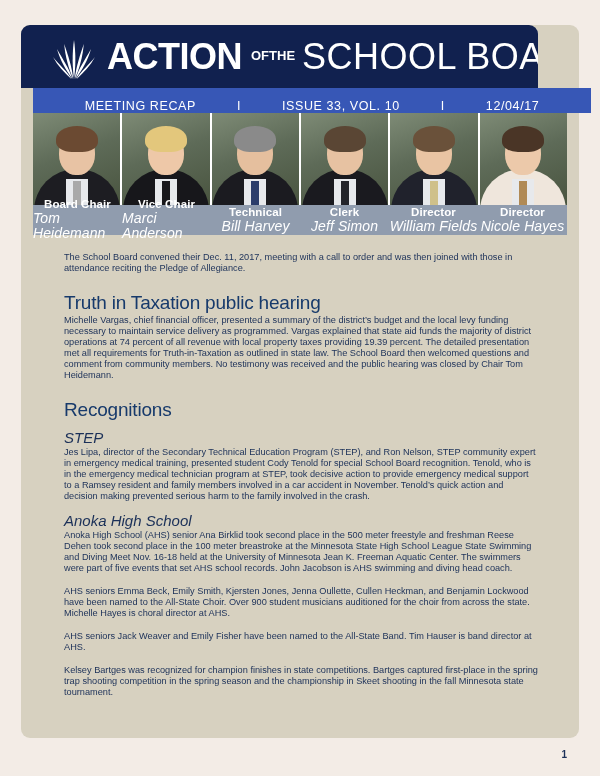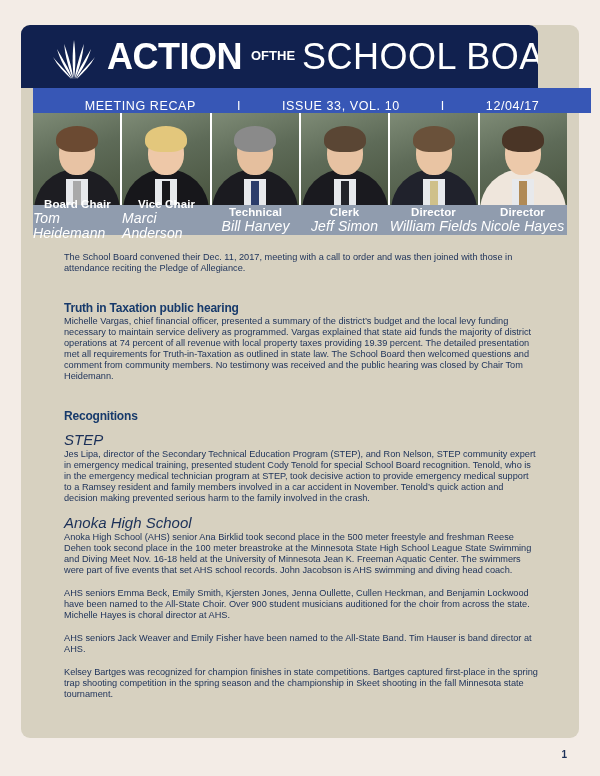--- a/index.html
+++ b/index.html
@@ -214,24 +214,24 @@
     color: #1b3058;
     font-size: 9.2px;
     line-height: 11px;
     text-align: left;
     margin-bottom: 0;
   }
   p.gap { margin-top: 12px; }
 
   h2.section {
     color: #173a6b;
-    font-size: 12px;
-    font-weight: bold;
+    font-size: 19px;
+    font-weight: normal;
     letter-spacing: -0.2px;
-    margin-top: 27px;
+    margin-top: 18px;
     margin-bottom: 1px;
   }
   h3.sub {
     color: #1b3058;
     font-size: 15px;
     font-style: italic;
     font-weight: normal;
     margin-top: 10px;
     margin-bottom: 1px;
   }

